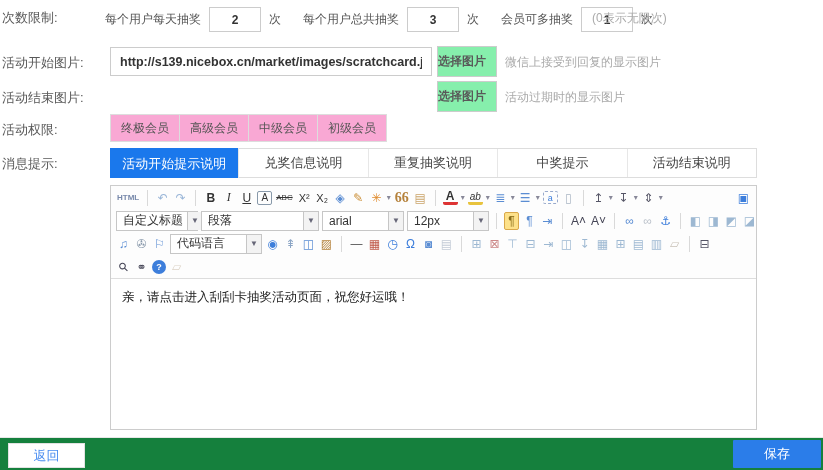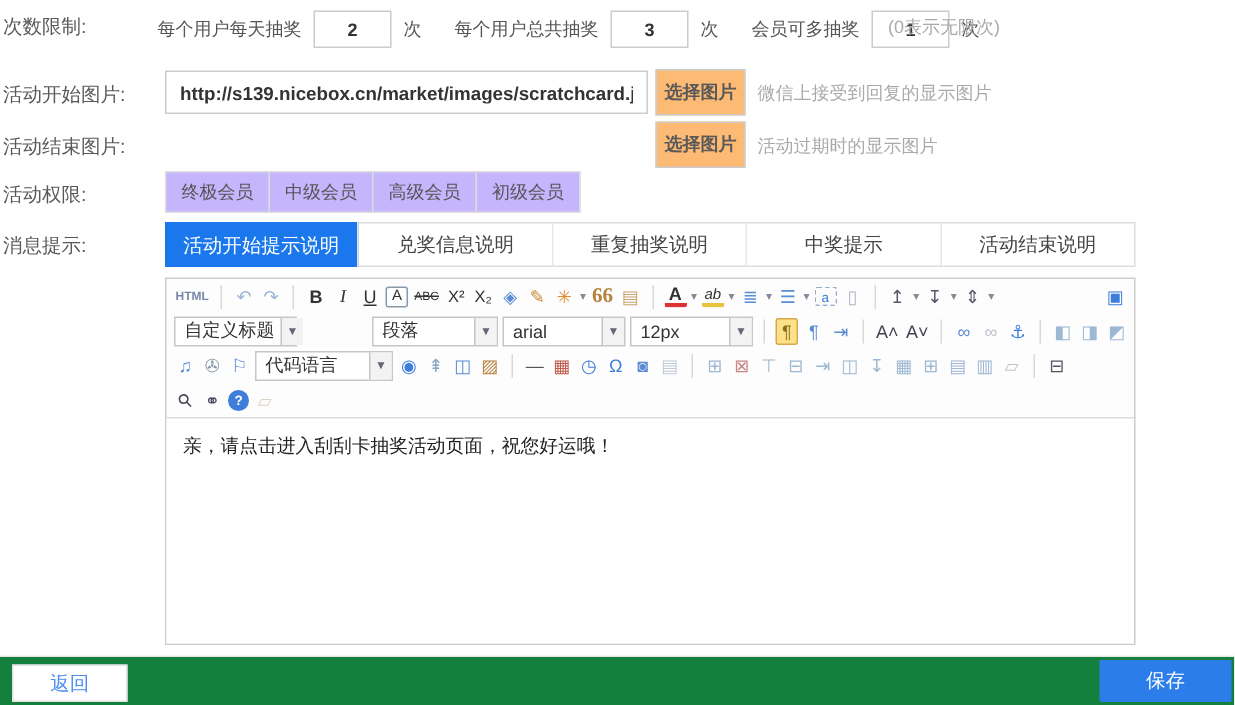--- a/index.html
+++ b/index.html
@@ -15,29 +15,29 @@
   #limit-fields .lf-label { font-size:12px; color:#555; margin-right:8px; }
   #limit-fields .lf-unit { font-size:12px; color:#555; margin-left:8px; margin-right:22px; }
   .num-input { width:52px; height:25px; border:1px solid #ccc; text-align:center;
     font-size:12px; font-weight:bold; color:#333; background:#fff; outline:none;
     font-family:"Liberation Sans","DejaVu Sans",sans-serif; }
 
   
   .url-input { position:absolute; left:110px; width:322px; height:29px; border:1px solid #ccc;
     padding:0 9px; font-size:12.5px; font-weight:bold; color:#333; background:#fff; outline:none;
     font-family:"Liberation Sans","DejaVu Sans",sans-serif; }
-  .pick-btn { position:absolute; left:437px; width:60px; height:31px; background:#fdba74;
-    border:1px solid #ccc; font-size:12px; font-weight:bold; color:#595959; text-align:center;
+  .pick-btn { position:absolute; left:437px; width:60px; height:31px; background:#86efac;
+    border:1px solid #ccc; font-size:12px; font-weight:bold; color:#595959; text-align:left;
     line-height:29px; cursor:pointer; }
   .row-hint { position:absolute; left:505px; }
 
   
   #member-group { position:absolute; left:110px; top:114px; display:flex; }
   .mbtn { min-width:63px; padding:0 10px; height:28px; line-height:26px; text-align:center;
-    border:1px solid #ddd; margin-left:-1px; font-size:12px; color:#555; background:#c4b5fd; cursor:pointer; }
+    border:1px solid #ddd; margin-left:-1px; font-size:12px; color:#555; background:#f9a8d4; cursor:pointer; }
   .mbtn:first-child { margin-left:0; }
 
   
   #tabs { position:absolute; left:110px; top:148px; width:647px; height:30px; display:flex;
     border:1px solid #ddd; background:#fff; }
   .tab { flex:1; text-align:center; line-height:28px; font-size:13px; color:#444;
     border-right:1px solid #e7e7e7; cursor:pointer; }
   .tab:last-child { border-right:none; }
   .tab.active { background:#1a78ec; color:#fff; margin:-1px 0 -1px -1px; line-height:31px; }
 
@@ -106,22 +106,22 @@
   <div class="pick-btn" style="top:46px">选择图片</div>
   <span class="hint row-hint" style="top:54px">微信上接受到回复的显示图片</span>
 
   <span class="flabel" style="top:89px">活动结束图片:</span>
   <div class="pick-btn" style="top:81px">选择图片</div>
   <span class="hint row-hint" style="top:89px">活动过期时的显示图片</span>
 
   <span class="flabel" style="top:121px">活动权限:</span>
   <div id="member-group">
       <div class="mbtn">终极会员</div>
+      <div class="mbtn">高级会员</div>
       <div class="mbtn">中级会员</div>
-      <div class="mbtn">高级会员</div>
       <div class="mbtn">初级会员</div>
     </div>
 
   <span class="flabel" style="top:155px">消息提示:</span>
   <div id="tabs">
       <div class="tab active">活动开始提示说明</div>
       <div class="tab">兑奖信息说明</div>
       <div class="tab">重复抽奖说明</div>
       <div class="tab">中奖提示</div>
       <div class="tab">活动结束说明</div>
@@ -165,21 +165,21 @@
         <span class="ddc">▾</span>
         <span class="tbi" style="color: rgb(85, 85, 102);">⇕</span>
         <span class="ddc">▾</span>
         <span class="tbi right" style="color: rgb(61, 126, 219);">▣</span>
       </div>
     <div class="tb-row">
         <span class="ed-select" style="width: 82px;">
           <span>自定义标题</span>
           <span class="car">▼</span>
         </span>
-        <span class="ed-select" style="width: 84px; margin-left: 47px;">
+        <span class="ed-select" style="width: 118px;">
           <span>段落</span>
           <span class="car">▼</span>
         </span>
         <span class="ed-select" style="width: 82px; gap: 28px;">
           <span>arial</span>
           <span class="car">▼</span>
         </span>
         <span class="ed-select" style="width: 82px;">
           <span>12px</span>
           <span class="car">▼</span>

